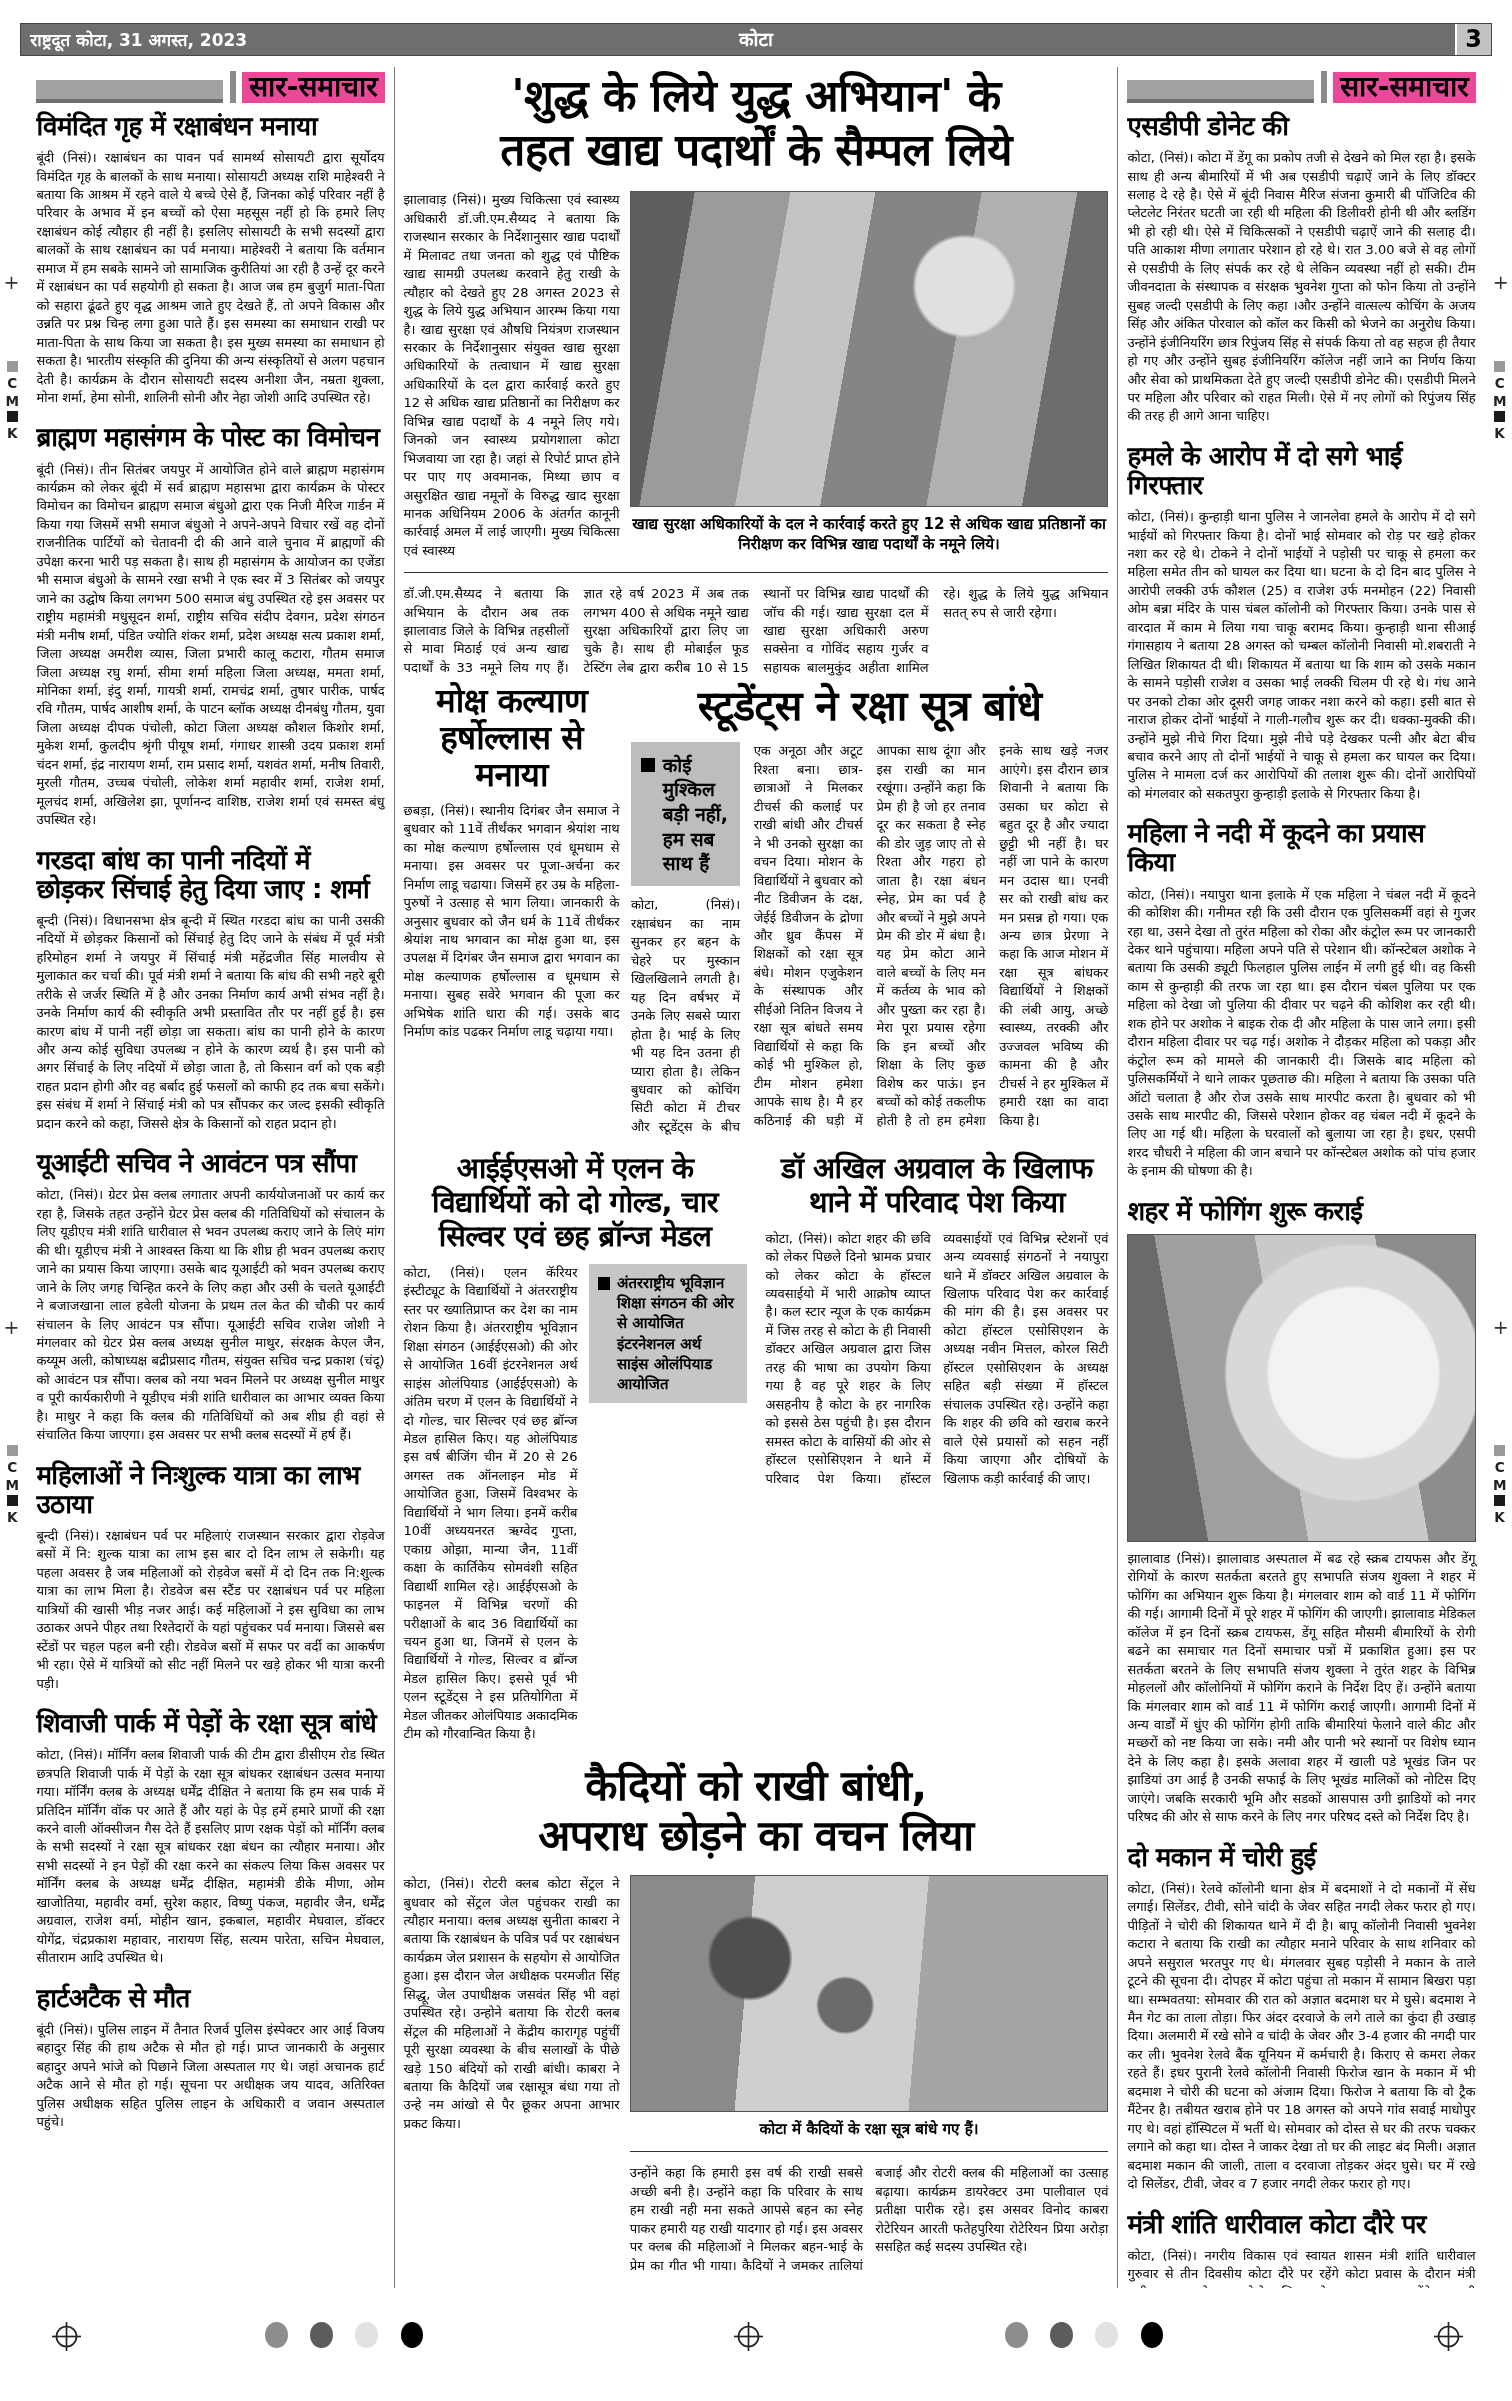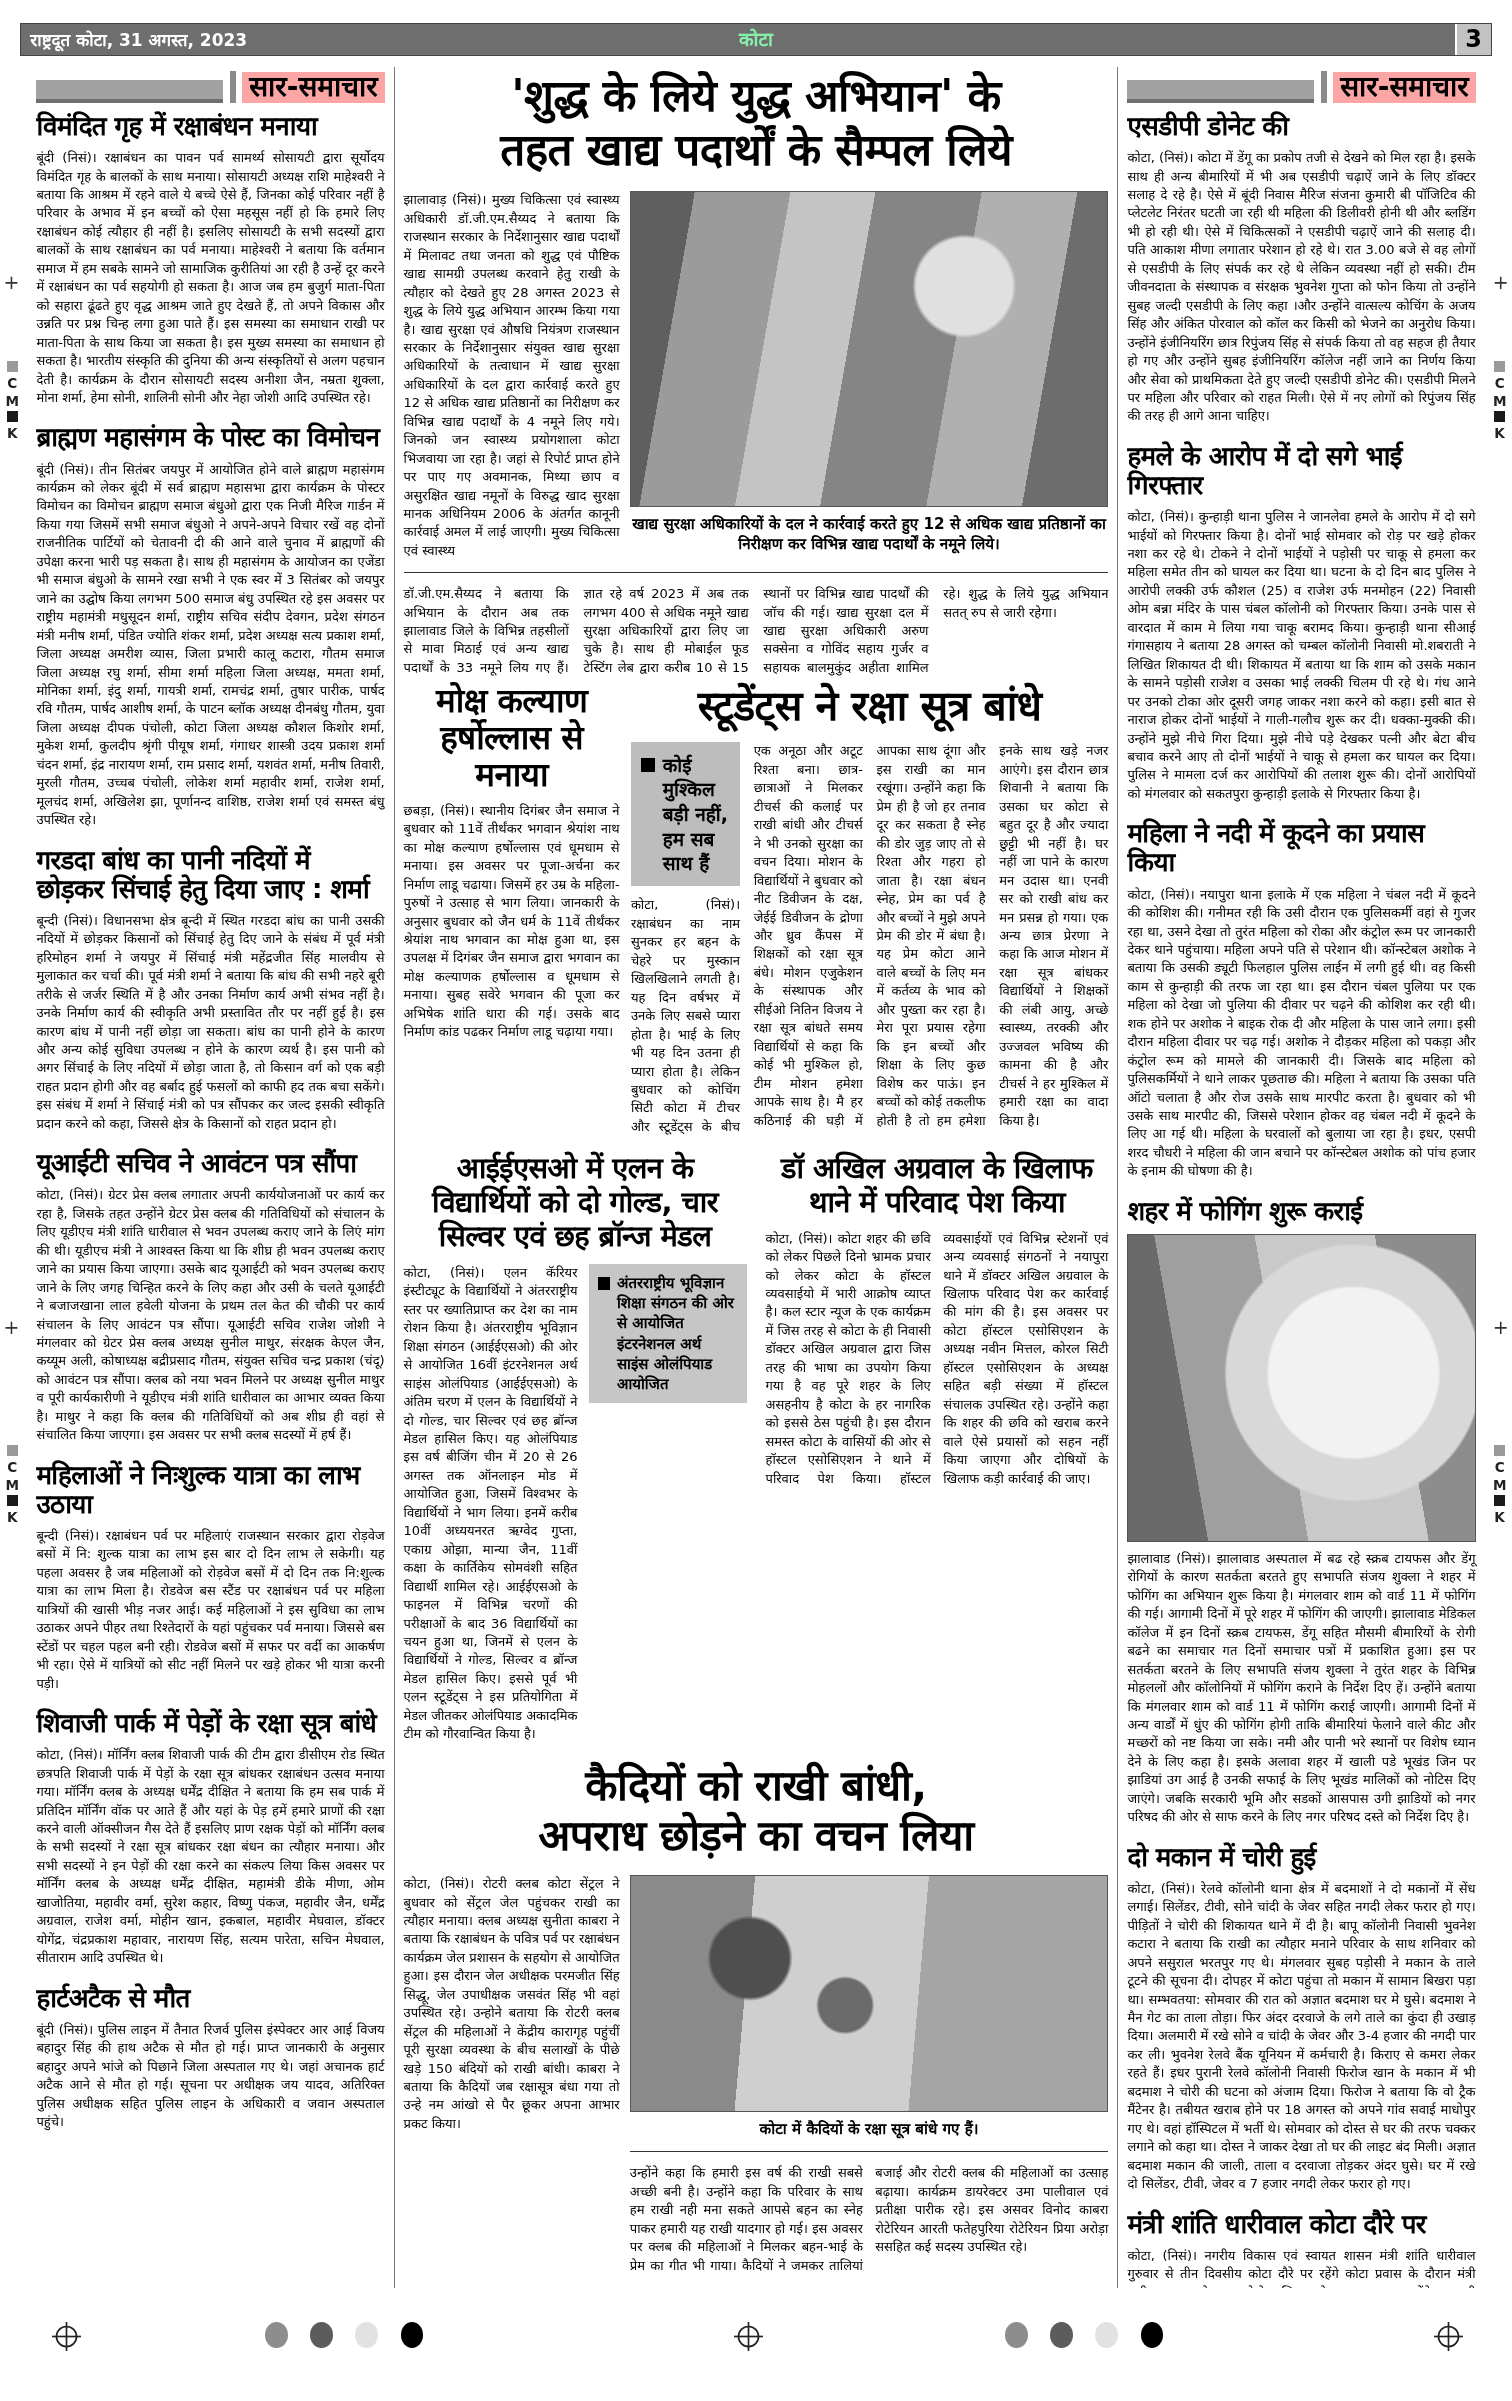--- a/index.html
+++ b/index.html
@@ -3,21 +3,21 @@
 <meta charset="utf-8">
 <style>
   * { margin:0; padding:0; box-sizing:border-box; }
   body { background:#e9e9e9; font-family:"DejaVu Sans", sans-serif; }
   .page { position:relative; width:1512px; height:2401px; background:#fff; margin:0 auto; overflow:hidden; color:#000; }
 
   
   .masthead { position:absolute; left:20.3px; top:22.6px; right:20.3px; height:33px;
               background:#6e6e6e; border:0.6px solid #444; display:flex; align-items:center; }
   .masthead .date { margin-left:9px; color:#fff; font-size:17px; font-weight:bold; white-space:nowrap; }
-  .masthead .city { position:absolute; left:0; right:0; text-align:center; color:#86efac; font-size:19px; font-weight:bold; }
+  .masthead .city { position:absolute; left:0; right:0; text-align:center; color:#ffffff; font-size:19px; font-weight:bold; }
   .masthead .pageno { position:absolute; right:0; top:0; bottom:0; width:36px; background:#c2c2c2;
                       border-left:2.3px solid #fff; display:flex; align-items:center; justify-content:center;
                       font-size:24px; font-weight:bold; color:#000; }
 
   
   .plus-mark { position:absolute; font-size:19px; color:#333; }
   .cmk { position:absolute; display:flex; flex-direction:column; align-items:center; gap:2.3px;
          font-size:13.6px; font-weight:bold; color:#222; }
   .cmk .sq { width:11.3px; height:11.3px; background:#1a1a1a; }
   .cmk .sq.gray { background:#9a9a9a; }
@@ -29,21 +29,21 @@
 
   
   .columns { position:absolute; top:67px; left:33px; right:33px; bottom:113px; display:flex; }
   .col-side { width:355px; flex:none; padding:0 3.4px; overflow:hidden; }
   .col-center { flex:1; margin:0 5.6px; padding:0 9px; border-left:1.1px solid #777; border-right:1.1px solid #777; overflow:hidden; }
 
   
   .sec-head { display:flex; align-items:flex-end; gap:6.8px; margin-bottom:9px; height:36px; }
   .sec-head .bar { flex:1; height:22.6px; background:#a2a2a2; border-bottom:4.5px solid #6f6f6f; }
   .sec-head .tick { width:5.6px; height:32px; background:#8b8b8b; }
-  .sec-head .label { background:#fca5a5; padding:0 6.8px; font-size:28px; font-weight:bold; line-height:1.1; white-space:nowrap; }
+  .sec-head .label { background:#ec4899; padding:0 6.8px; font-size:28px; font-weight:bold; line-height:1.1; white-space:nowrap; }
 
   
   .art { margin-bottom:16px; }
   .art h3 { font-size:26px; line-height:1.12; font-weight:bold; margin-bottom:8px; letter-spacing:-0.6px; }
   .body-txt { font-size:13px; line-height:1.42; text-align:justify; }
 
   
   .main-head { font-size:44px; font-weight:bold; text-align:center; line-height:1.22; margin:2.3px 0 14.7px; letter-spacing:-0.6px; }
   .lead-row { display:flex; gap:10.2px; }
   .lead-intro { width:216px; flex:none; }

